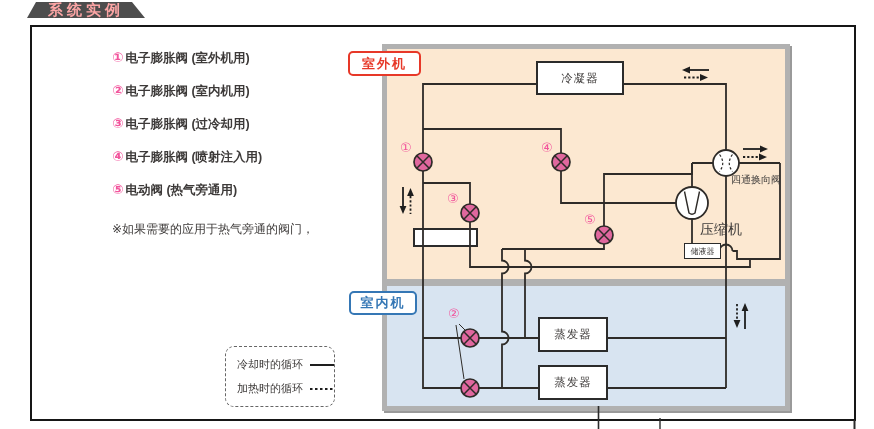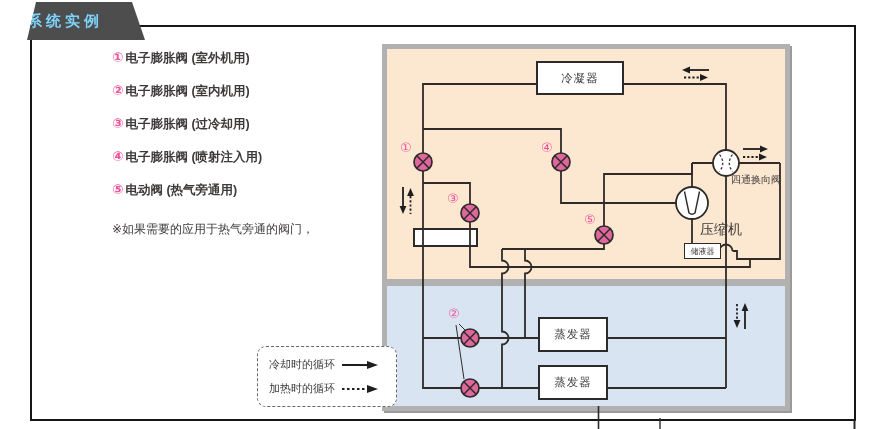--- a/index.html
+++ b/index.html
@@ -1,22 +1,22 @@
 <!DOCTYPE html>
 <html><head>
 <meta charset="utf-8">
 <style>
   html,body{margin:0;padding:0;background:#fff;}
   .canvas{position:relative;width:874px;height:429px;background:#fff;overflow:hidden;
           font-family:"Liberation Sans","DejaVu Sans",sans-serif;color:#3d3a39;}
   
-  .tab{position:absolute;left:27px;top:2px;width:118px;height:38px;background:#4d4d4d;
+  .tab{position:absolute;left:27px;top:2px;width:118px;height:16px;background:#4d4d4d;
        clip-path:polygon(9px 0,calc(100% - 13px) 0,100% 100%,0 100%);
-       color:#7dd3fc;font-weight:bold;font-size:15px;letter-spacing:4px;
-       display:flex;align-items:center;z-index:8;}
+       color:#fca5a5;font-weight:bold;font-size:15px;letter-spacing:4px;
+       display:flex;align-items:center;justify-content:center;z-index:8;}
   
   .frame{position:absolute;left:30px;top:25px;width:826px;height:396px;border:2px solid #161616;
          box-sizing:border-box;background:#fff;z-index:0;}
   
   .complist{position:absolute;left:112px;top:49px;z-index:6;font-size:12.5px;}
   .compitem{height:20px;margin-bottom:13px;white-space:nowrap;font-weight:bold;}
   .compnum{color:#f2549c;font-size:13.5px;margin-right:2px;}
   .note{position:absolute;left:112px;top:220px;font-size:12px;line-height:1.5;z-index:6;}
   .note .l2{padding-left:9px;}
   
@@ -39,23 +39,23 @@
          justify-content:center;font-size:8px;z-index:4;letter-spacing:0;margin-left:8px;}
   .smalllabel{position:absolute;font-size:14px;z-index:5;white-space:nowrap;color:#3d3a39;}
   
   .badge{position:absolute;background:#fff;border-radius:5px;font-weight:bold;font-size:13px;
          letter-spacing:2px;display:flex;align-items:center;justify-content:center;z-index:7;}
   .badge.red{left:348px;top:51px;width:69px;height:21px;border:2px solid #e73828;color:#e73828;}
   .badge.blue{left:349px;top:291px;width:64px;height:20px;border:2px solid #3577b5;color:#3577b5;}
   
   .vnum{position:absolute;color:#f2549c;font-size:13px;z-index:6;}
   
-  .legend{position:absolute;left:225px;top:346px;width:140px;height:61px;border:1.5px dashed #666;
+  .legend{position:absolute;left:225px;top:346px;width:110px;height:61px;border:1.5px dashed #666;
           border-radius:9px;box-sizing:border-box;display:flex;flex-direction:column;
-          justify-content:center;gap:9px;padding-left:11px;font-size:11px;z-index:6;background:#fff;margin-left:32px;}
+          justify-content:center;gap:9px;padding-left:11px;font-size:11px;z-index:6;background:#fff;}
   .legrow{display:flex;align-items:center;gap:6px;white-space:nowrap;}
 </style>
 </head>
 <body>
 
 <div class="canvas">
 
   <div class="tab">
     <span>系统实例</span>
   </div>
@@ -190,20 +190,26 @@
     </div>
   <div class="cbox" style="left:538px;top:365px;width:70px;height:35px;">
       <span>蒸发器</span>
     </div>
   <div class="accum">
       <span>储液器</span>
     </div>
   <div class="smalllabel" style="left:700px;top:221px;">压缩机</div>
   <div class="smalllabel" style="left:731px;top:173px;font-size:10px;">四通换向阀</div>
 
+  <div class="badge red">
+      <span>室外机</span>
+    </div>
+  <div class="badge blue">
+      <span>室内机</span>
+    </div>
 
   <div class="vnum" style="left:400px;top:140px;">①</div>
   <div class="vnum" style="left:447px;top:191px;">③</div>
   <div class="vnum" style="left:541px;top:140px;">④</div>
   <div class="vnum" style="left:584px;top:212px;">⑤</div>
   <div class="vnum" style="left:448px;top:306px;">②</div>
 
   <div class="legend">
     <div class="legrow">
       <span>冷却时的循环</span>

